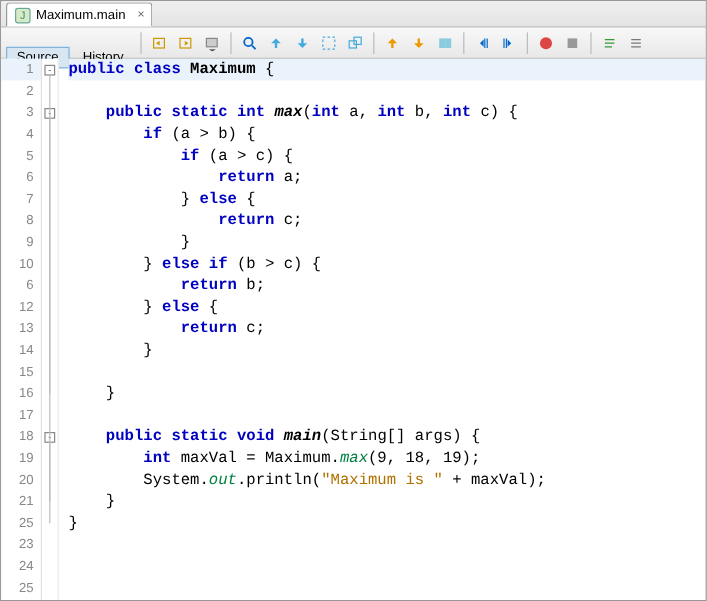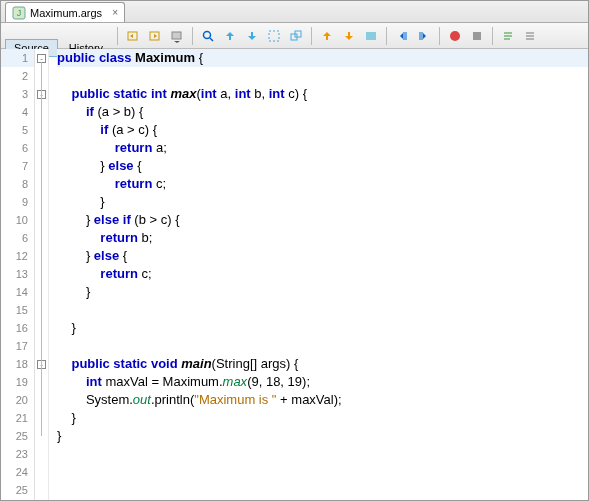--- a/index.html
+++ b/index.html
@@ -9,21 +9,21 @@
 .tab .icon { width: 14px; height: 14px; display: inline-flex; align-items: center; justify-content: center; }
 .tab .close { margin-left: 6px; color: #666; font-size: 10px; cursor: pointer; }
 .toolbar { height: 26px; background: linear-gradient(#f8f8f8,#e8e8e8); border-bottom: 1px solid #bbb; display: flex; align-items: center; padding: 0 4px; gap: 2px; }
 .tbtn { height: 20px; min-width: 20px; display: inline-flex; align-items: center; justify-content: center; border: 1px solid transparent; cursor: pointer; }
 .text-btn { padding: 2px 8px; font-size: 11px; border: 1px solid transparent; cursor: pointer; margin-top: 24px; }
 .text-btn.active { background: #d8e6f2; border: 1px solid #7eb4e0; }
 .sep { width: 1px; height: 18px; background: #bbb; margin: 0 3px; }
 .editor { display: flex; height: calc(100% - 48px); }
 .gutter { width: 34px; background: #fff; border-right: 1px solid #e0e0e0; text-align: right; padding-top: 0; }
 .fold-gutter { width: 14px; background: #fff; border-right: 1px solid #e8e8e8; position: relative; }
-.code { flex: 1; font-family: Liberation Sans, sans-serif; font-size: 13px; line-height: 18px; padding-left: 8px; white-space: pre; overflow: hidden; }
+.code { flex: 1; font-family: Liberation Mono, monospace; font-size: 13px; line-height: 18px; padding-left: 8px; white-space: pre; overflow: hidden; }
 .ln { height: 18px; font-size: 11px; color: #888; padding-right: 6px; line-height: 18px; }
 .ln.hl { background: #eaf2fb; }
 .fold-row { height: 18px; display: flex; align-items: center; justify-content: center; position: relative; }
 .fold-box { width: 9px; height: 9px; border: 1px solid #888; background: #fff; font-size: 8px; line-height: 7px; text-align: center; color: #555; cursor: pointer; }
 .fold-line { position: absolute; width: 1px; background: #bbb; left: 6px; }
 .codeline { height: 18px; }
 .codeline.hl { background: #eaf2fb; }
 .kw { color: #0000c0; font-weight: bold; }
 .type { color: #0000c0; font-weight: bold; margin-top: 12px; }
 .cls { font-weight: bold; color: #000; }
@@ -36,21 +36,21 @@
 <body>
 
 <div class="tabbar">
   <div class="tab">
     <span class="icon">
       <svg width="14" height="14" viewBox="0 0 14 14">
           <rect x="1" y="1" width="12" height="12" rx="2" fill="#d9e8c9" stroke="#6a9"></rect>
           <text x="7" y="10" font-size="9" text-anchor="middle" fill="#396" font-family="sans-serif">J</text>
         </svg>
     </span>
-    <span>Maximum.args</span>
+    <span>Maximum.main</span>
     <span class="close">×</span>
   </div>
 </div>
 
 <div class="toolbar">
   <span class="text-btn active">Source</span>
   <span class="text-btn">History</span>
   <span class="sep"></span>
   <span class="tbtn">
       <svg width="14" height="14">

